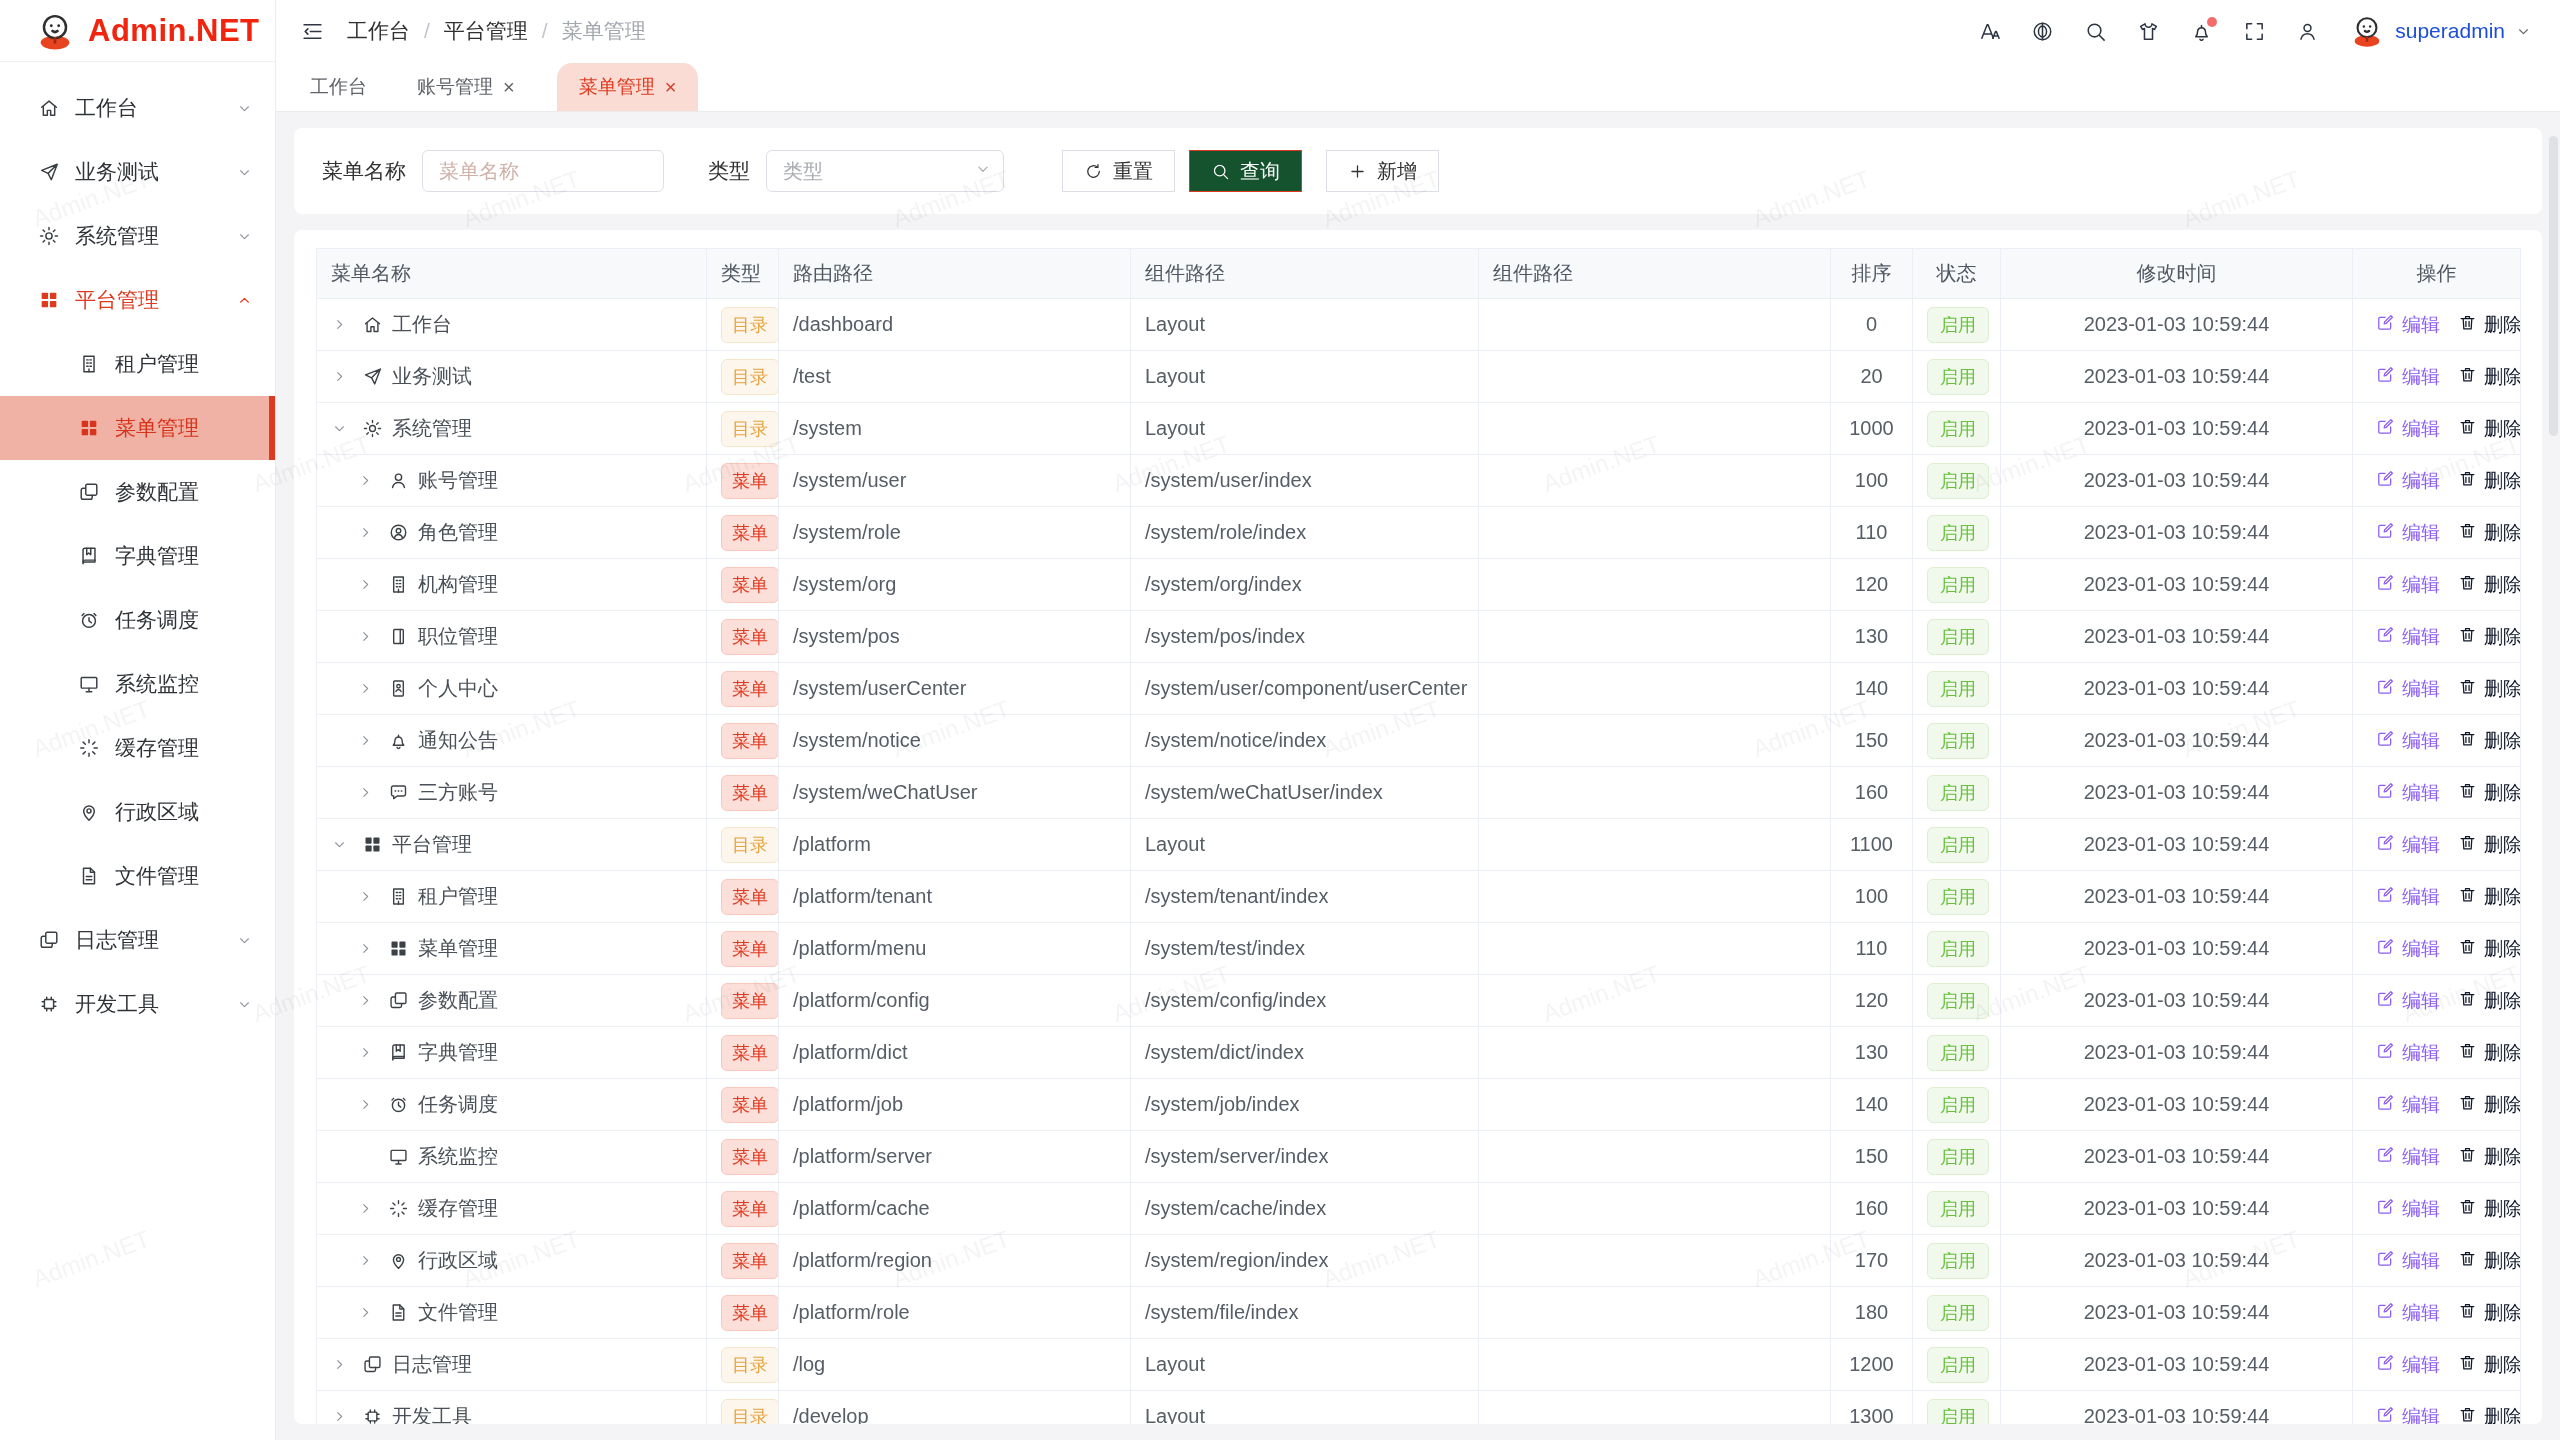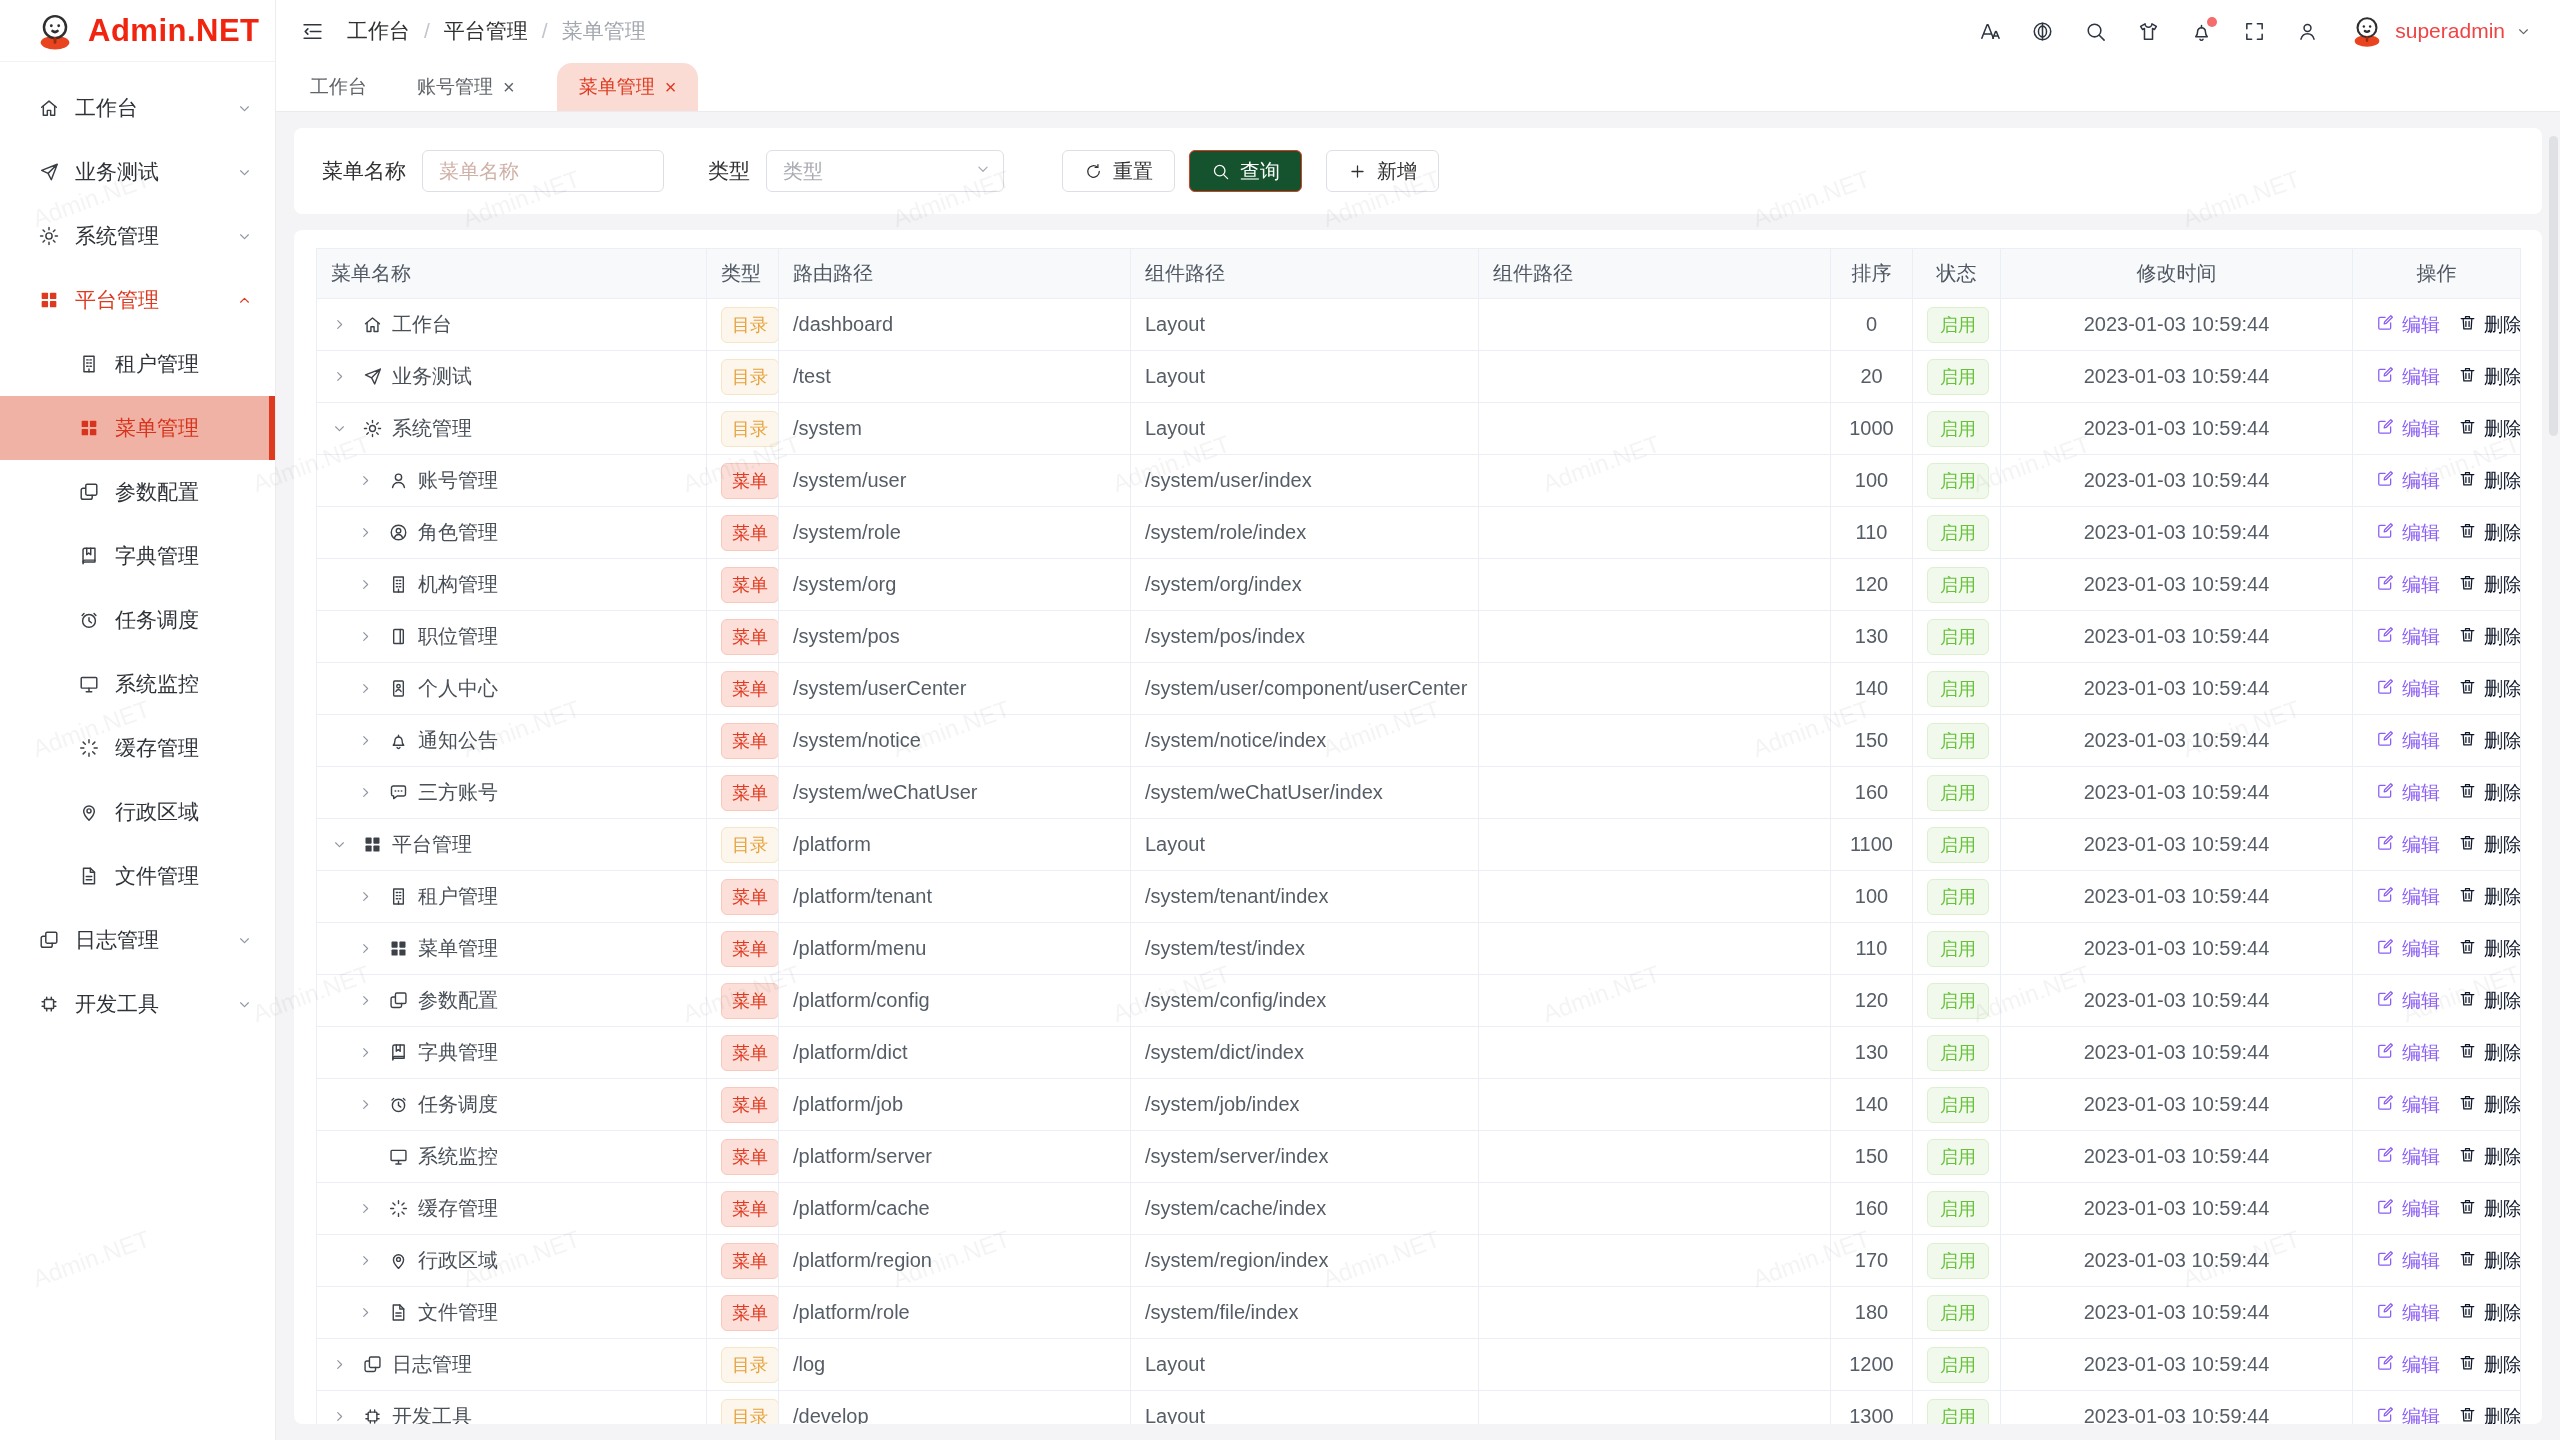--- a/index.html
+++ b/index.html
@@ -24,40 +24,40 @@
   .topbar{height:62px;background:#fff;display:flex;align-items:center;padding:0 28px 0 24px;flex:none}
   .collapse-btn{display:flex;color:#2d3540;cursor:pointer;margin-right:22px}
   .breadcrumb{display:flex;align-items:center;gap:14px;font-size:21px}
   .crumb{color:#303133}
   .crumb.last{color:#a3a7ae}
   .crumb-sep{color:#c0c4cc}
   .topbar-right{margin-left:auto;display:flex;align-items:center;gap:30px}
   .top-icn{display:flex;color:#2d3540;cursor:pointer;position:relative}
   .top-icn .dot{position:absolute;top:-3px;right:-4px;width:10px;height:10px;border-radius:50%;background:#f56c6c}
   .user-box{display:flex;align-items:center;gap:10px;cursor:pointer}
-  .username{font-size:21px;color:#ef4444}
+  .username{font-size:21px;color:#1d4ed8}
   .user-chev{color:#606266;display:flex}
   
   .tabbar{height:50px;background:#fff;border-bottom:1px solid #ebebee;display:flex;align-items:flex-end;padding-left:26px;gap:34px;flex:none}
   .tab{display:flex;align-items:center;gap:10px;font-size:19px;color:#5f6368;padding:11px 8px;cursor:pointer}
   .tab .tclose{font-size:20px;line-height:1}
   .tab.active{background:#fbdcd4;color:#dd3a20;border-radius:15px 15px 0 0;padding:11px 22px}
   
   .content{flex:1;padding:16px 18px;display:flex;flex-direction:column;gap:16px;overflow:hidden}
   .card{background:#fff;border-radius:8px}
   .filter-card{height:86px;flex:none;display:flex;align-items:center;padding:0 28px}
   .f-label{font-size:21px;color:#303133;margin-right:16px}
   .inp{width:242px;height:42px;border:1px solid #dcdfe6;border-radius:6px;padding:0 16px;font-size:20px;color:#303133;outline:none;background:#fff}
   .inp.name::placeholder{color:#cfb0a7}
   .sel-wrap{position:relative;width:238px;margin-right:0}
   .sel-wrap .inp{width:100%;padding-right:44px}
   .sel-wrap .inp::placeholder{color:#a8abb2}
   .sel-chev{position:absolute;right:12px;top:10px;color:#a8abb2;pointer-events:none}
   .lbl-type{margin-left:44px}
-  .btn{height:42px;display:inline-flex;align-items:center;gap:10px;padding:0 21px;border:1px solid #dcdfe6;border-radius:6px;background:#fff;font-size:20px;color:#303133;cursor:pointer;font-family:inherit}
+  .btn{height:42px;display:inline-flex;align-items:center;gap:10px;padding:0 21px;border:1px solid #dcdfe6;border-radius:0;background:#fff;font-size:20px;color:#303133;cursor:pointer;font-family:inherit}
   .btn .bicn{display:flex}
   .btn-primary{background:#14532d;border-color:#df3a20;color:#fff}
   .btn-reset{margin-left:58px}
   .btn-search{margin-left:14px}
   .btn-add{margin-left:24px}
   
   .table-card{flex:1;padding:18px 22px;overflow:hidden}
   table{width:100%;border-collapse:collapse;table-layout:fixed;border:1px solid #ebeef5}
   th{height:50px;background:#f8f9fb;font-size:20px;color:#4f5762;font-weight:500;text-align:left;padding:0 14px;border:1px solid #ebeef5}
   td{height:52px;font-size:20px;color:#565d66;padding:0 14px;border:1px solid #ebeef5;background:#fff;overflow:hidden;white-space:nowrap}

